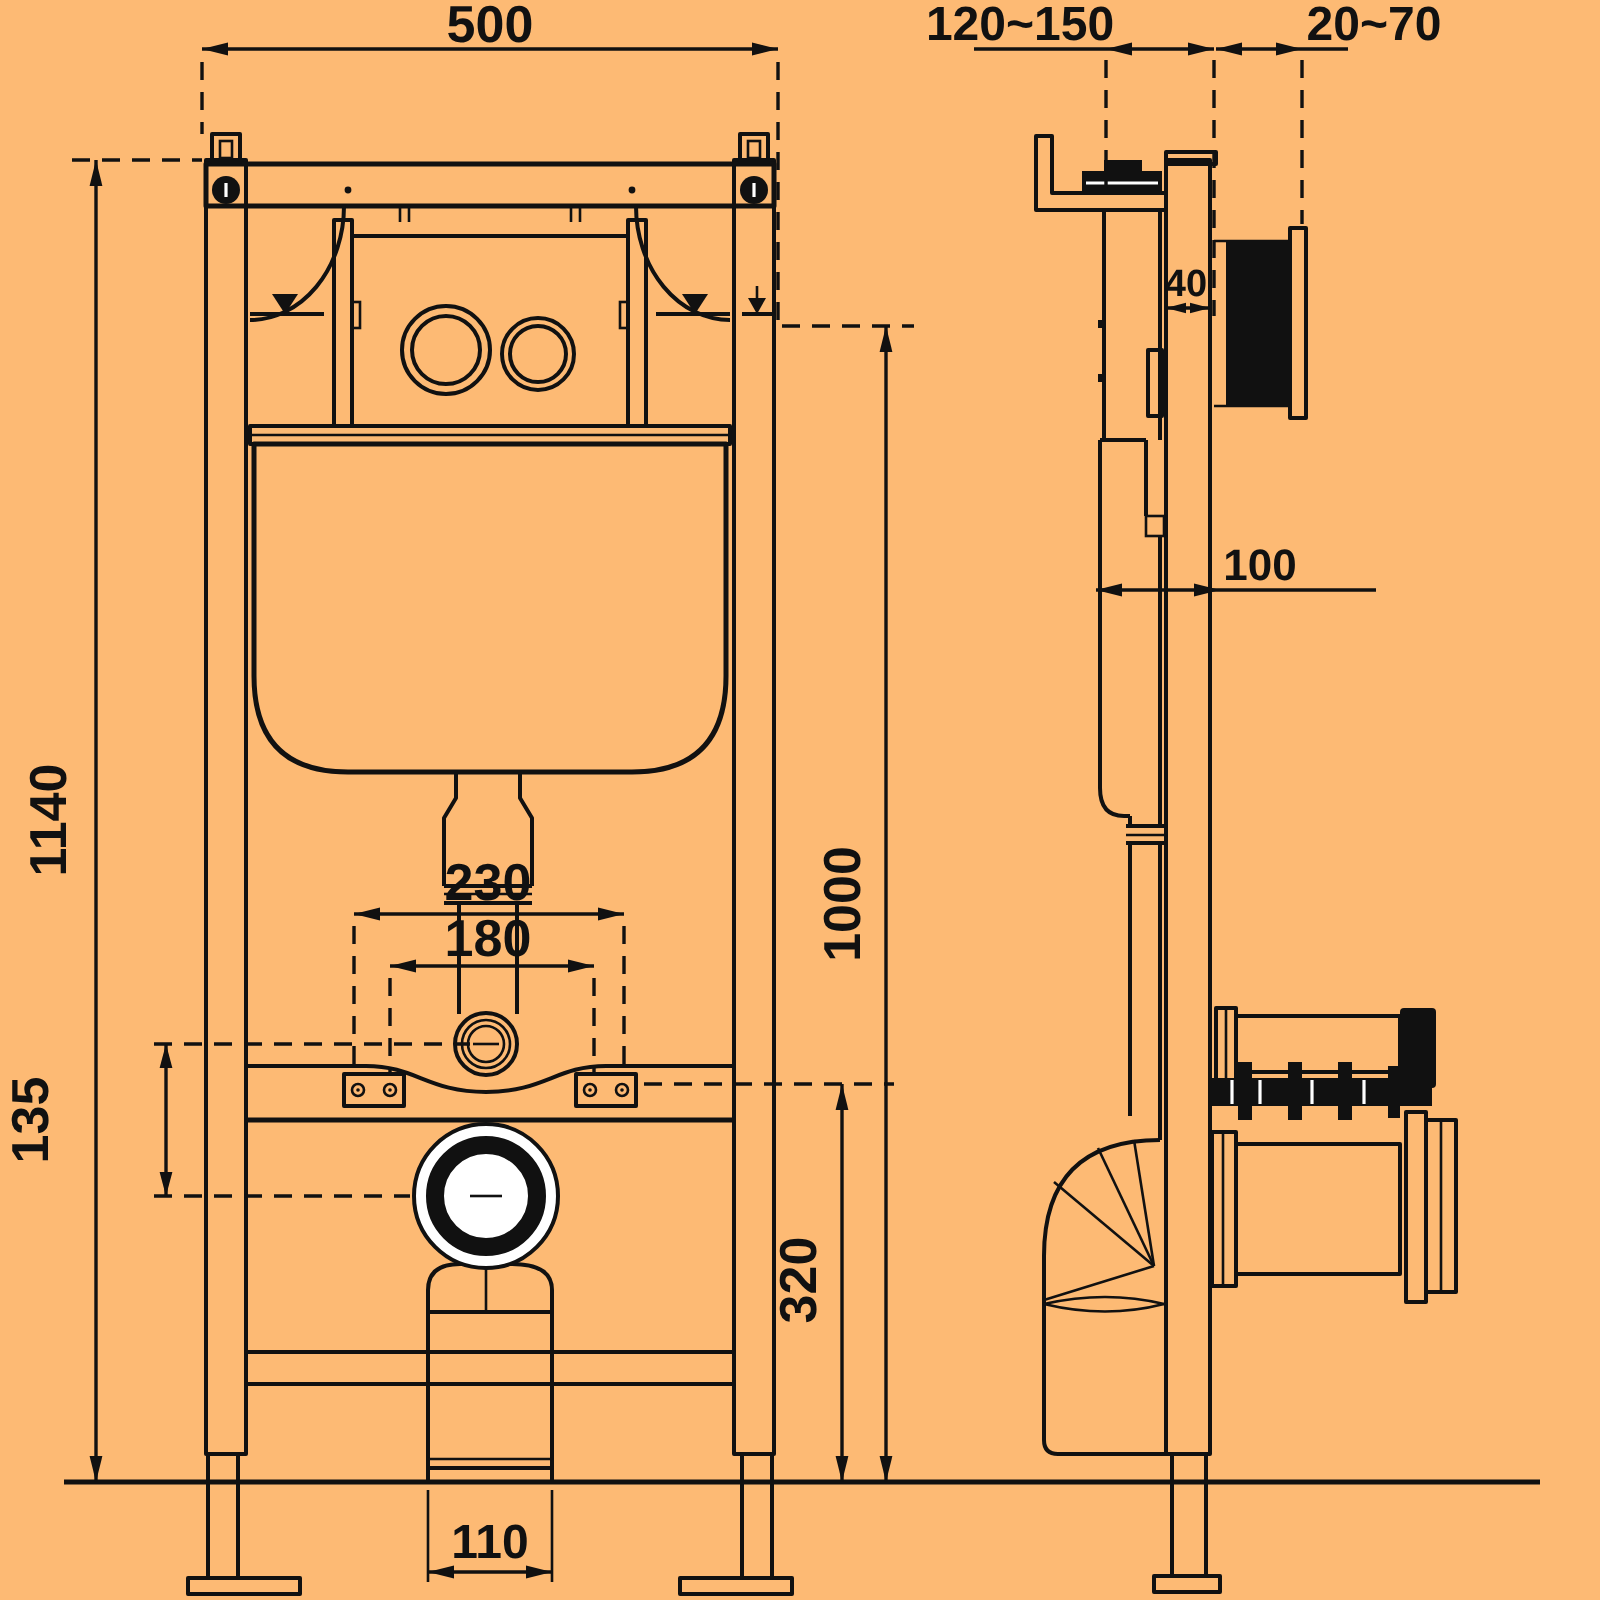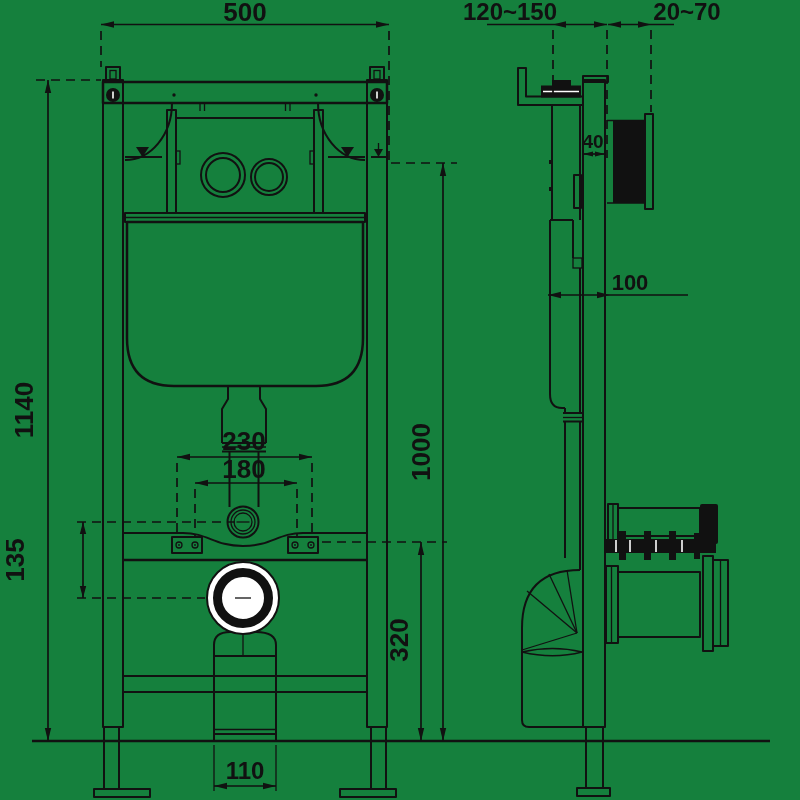--- a/index.html
+++ b/index.html
@@ -1,16 +1,16 @@
 <!DOCTYPE html>
 <html><head>
 <meta charset="utf-8">
 <style>
   html,body{margin:0;padding:0;background:#ffffff;}
-  .page{width:800px;height:800px;background:#15803d;position:relative;font-family:"Liberation Sans",sans-serif;}
+  .page{width:800px;height:800px;background:#fdba74;position:relative;font-family:"Liberation Sans",sans-serif;}
   svg{display:block;}
   .ln{fill:none;stroke:#111;stroke-width:2;stroke-linejoin:round;stroke-linecap:butt;}
   .lnk{fill:none;stroke:#111;stroke-width:2.5;stroke-linejoin:round;}
   .thin{fill:none;stroke:#111;stroke-width:1.3;}
   .dim{fill:none;stroke:#111;stroke-width:1.7;}
   .dash{fill:none;stroke:#111;stroke-width:1.7;stroke-dasharray:9 6;}
   .ink{fill:#111;stroke:none;}
   .wht{fill:none;stroke:#fff;stroke-width:1.6;}
   .txt{fill:#111;font-weight:bold;font-size:26px;text-anchor:middle;font-family:"Liberation Sans",sans-serif;}
   .txt-sm{fill:#111;font-weight:bold;font-size:24px;text-anchor:middle;font-family:"Liberation Sans",sans-serif;}

